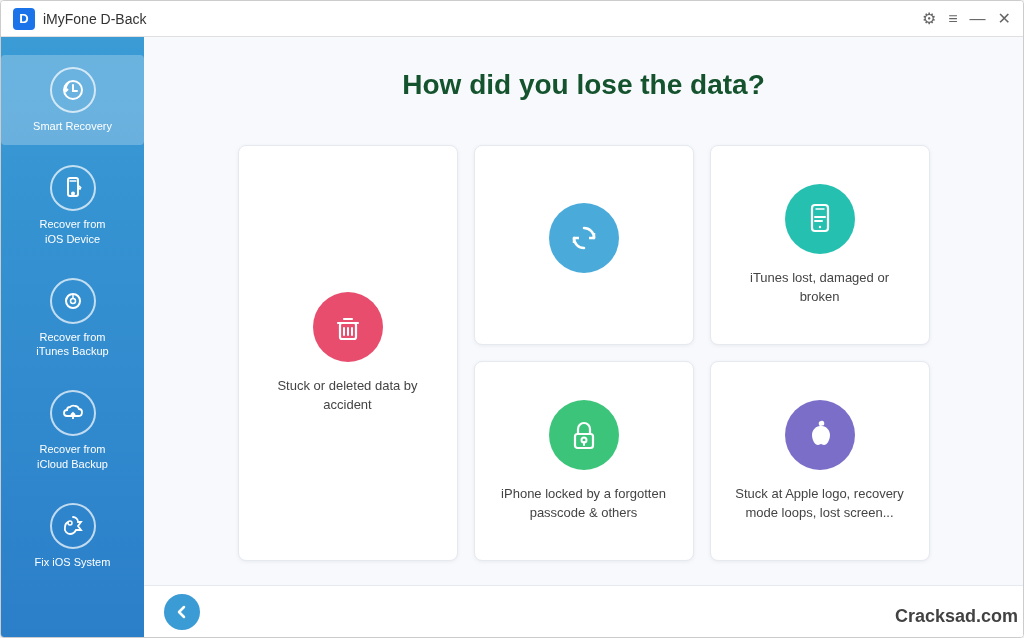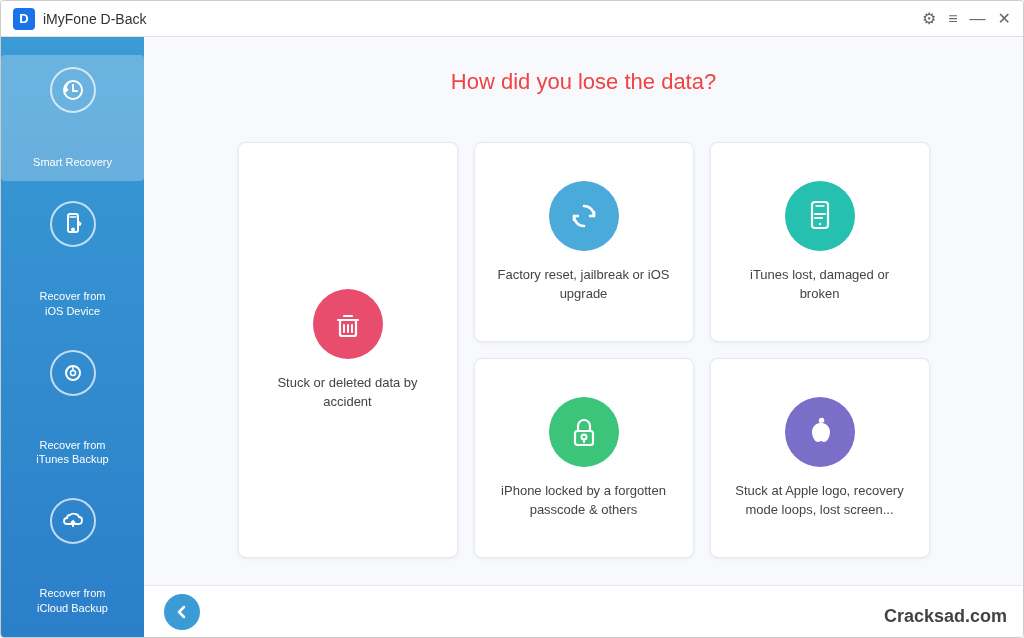--- a/index.html
+++ b/index.html
@@ -77,21 +77,20 @@
     }
     .sidebar-item {
       width: 100%;
       display: flex;
       flex-direction: column;
       align-items: center;
       padding: 12px 8px;
       cursor: pointer;
       border-radius: 4px;
       margin: 2px 8px;
-      gap: 36px;
     }
     .sidebar-item.active {
       background: rgba(255,255,255,0.25);
     }
     .sidebar-icon {
       width: 46px;
       height: 46px;
       border-radius: 50%;
       border: 2px solid rgba(255,255,255,0.7);
       display: flex;
@@ -120,23 +119,23 @@
       display: flex;
       flex-direction: column;
       overflow: hidden;
       position: relative;
     }
     .content-header {
       padding: 32px 0 20px 0;
       text-align: center;
     }
     .content-header h1 {
-      font-size: 22px;
-      font-weight: 400;
-      color: #ef4444;
+      font-size: 28px;
+      font-weight: 700;
+      color: #14532d;
     }
     
     .cards-container {
       flex: 1;
       display: flex;
       align-items: center;
       justify-content: center;
       padding: 0 50px;
     }
     .cards-grid {
@@ -205,21 +204,21 @@
       width: 18px;
       height: 18px;
       fill: none;
       stroke: #fff;
       stroke-width: 2.5;
     }
     
     .watermark {
       position: absolute;
       bottom: 10px;
-      right: 16px;
+      right: 5px;
       font-size: 18px;
       font-weight: bold;
       color: #222;
       opacity: 0.85;
     }
   </style>
 </head>
 <body>
 
 <div class="window">
@@ -324,21 +323,20 @@
 
           <div class="card">
             <div class="card-icon" style="background-color: #4aabdb;">
               <svg viewBox="0 0 36 36" fill="none" xmlns="http://www.w3.org/2000/svg">
                 <path d="M18 8 A10 10 0 0 1 28 18" stroke="white" stroke-width="2.5" stroke-linecap="round" fill="none"></path>
                 <path d="M18 28 A10 10 0 0 1 8 18" stroke="white" stroke-width="2.5" stroke-linecap="round" fill="none"></path>
                 <polyline points="28,13 28,18 23,18" stroke="white" stroke-width="2.5" fill="none" stroke-linejoin="round"></polyline>
                 <polyline points="8,23 8,18 13,18" stroke="white" stroke-width="2.5" fill="none" stroke-linejoin="round"></polyline>
               </svg>
             </div>
-            <span class="card-label">Factory reset, jailbreak or iOS upgrade</span>
           </div>
 
           <div class="card">
             <div class="card-icon" style="background-color: #26c0b0;">
               <svg viewBox="0 0 36 36" fill="none" xmlns="http://www.w3.org/2000/svg">
                 <rect x="10" y="4" width="16" height="26" rx="3" stroke="white" stroke-width="2.2" fill="none"></rect>
                 <circle cx="18" cy="26" r="1.2" fill="white"></circle>
                 <line x1="14" y1="8" x2="22" y2="8" stroke="white" stroke-width="1.5" stroke-linecap="round"></line>
                 <line x1="13" y1="16" x2="23" y2="16" stroke="white" stroke-width="2" stroke-linecap="round"></line>
                 <line x1="13" y1="20" x2="20" y2="20" stroke="white" stroke-width="2" stroke-linecap="round"></line>

